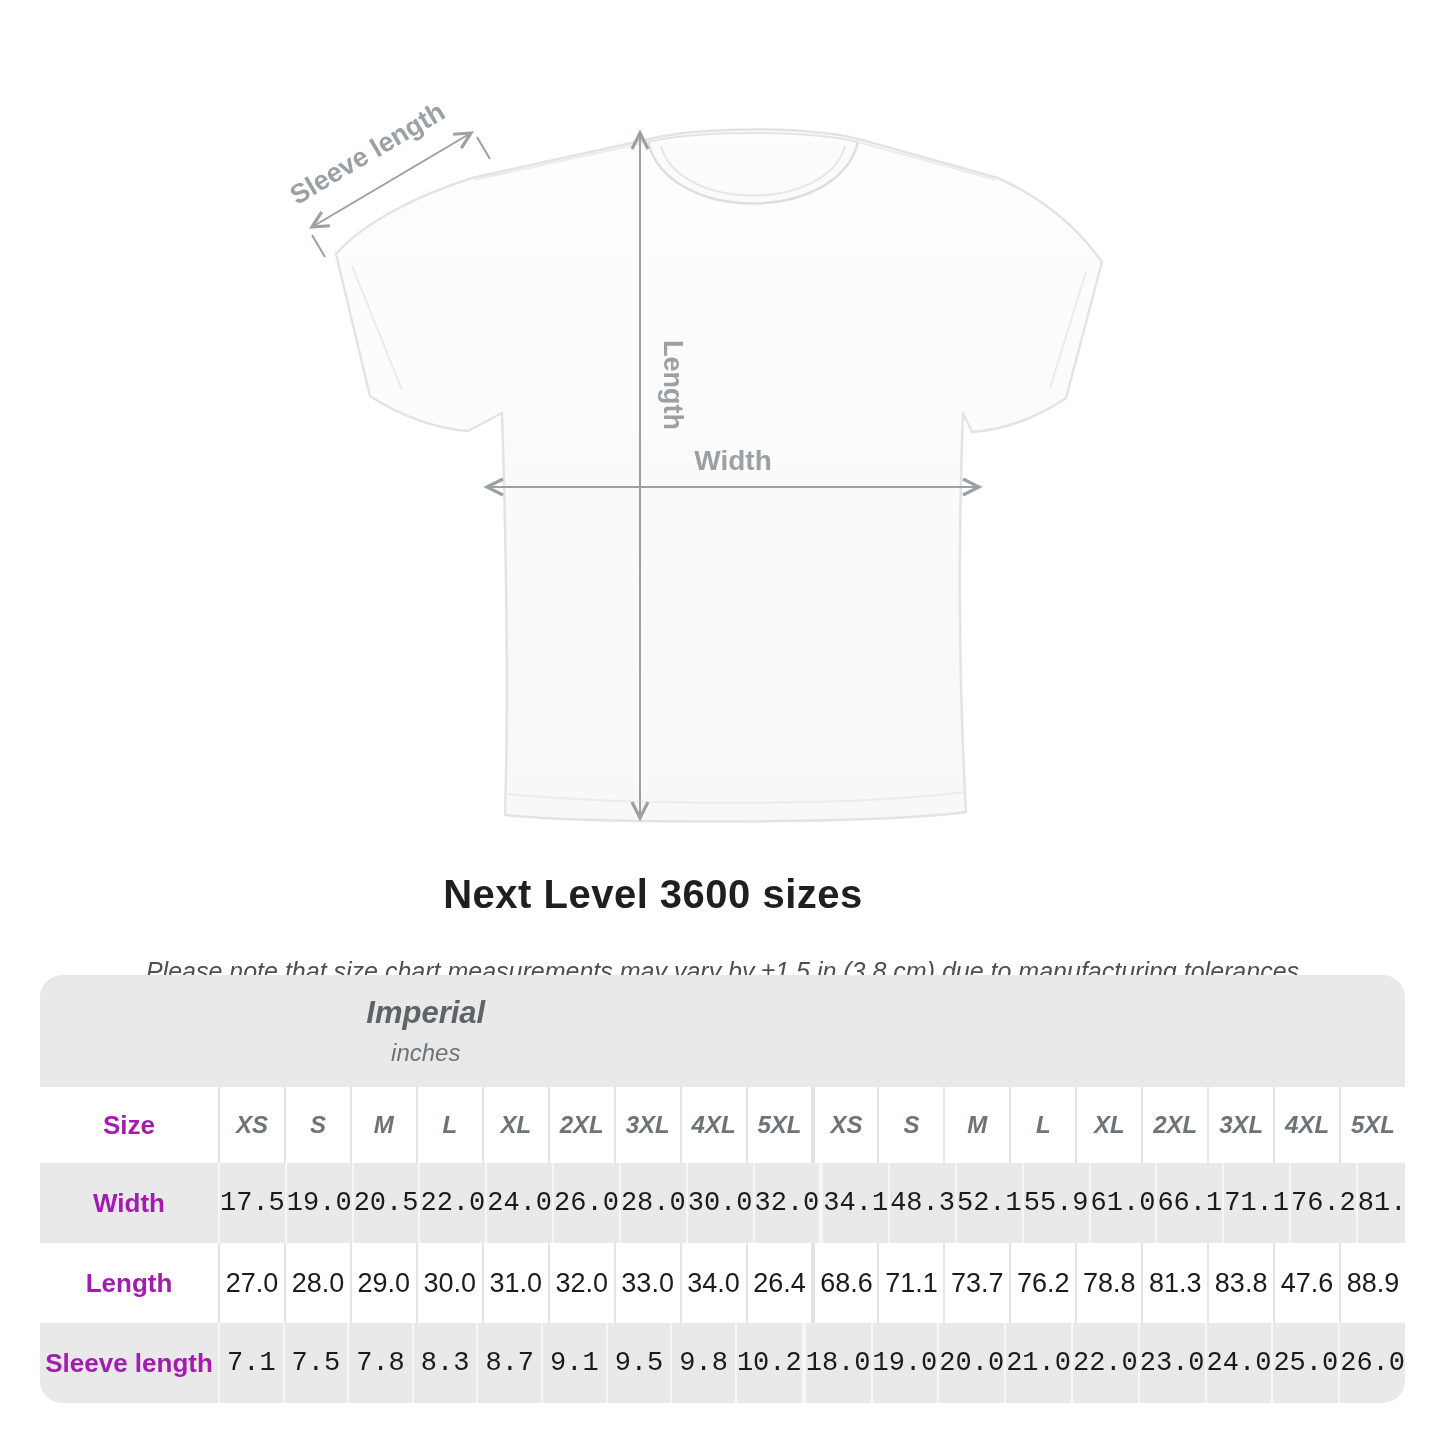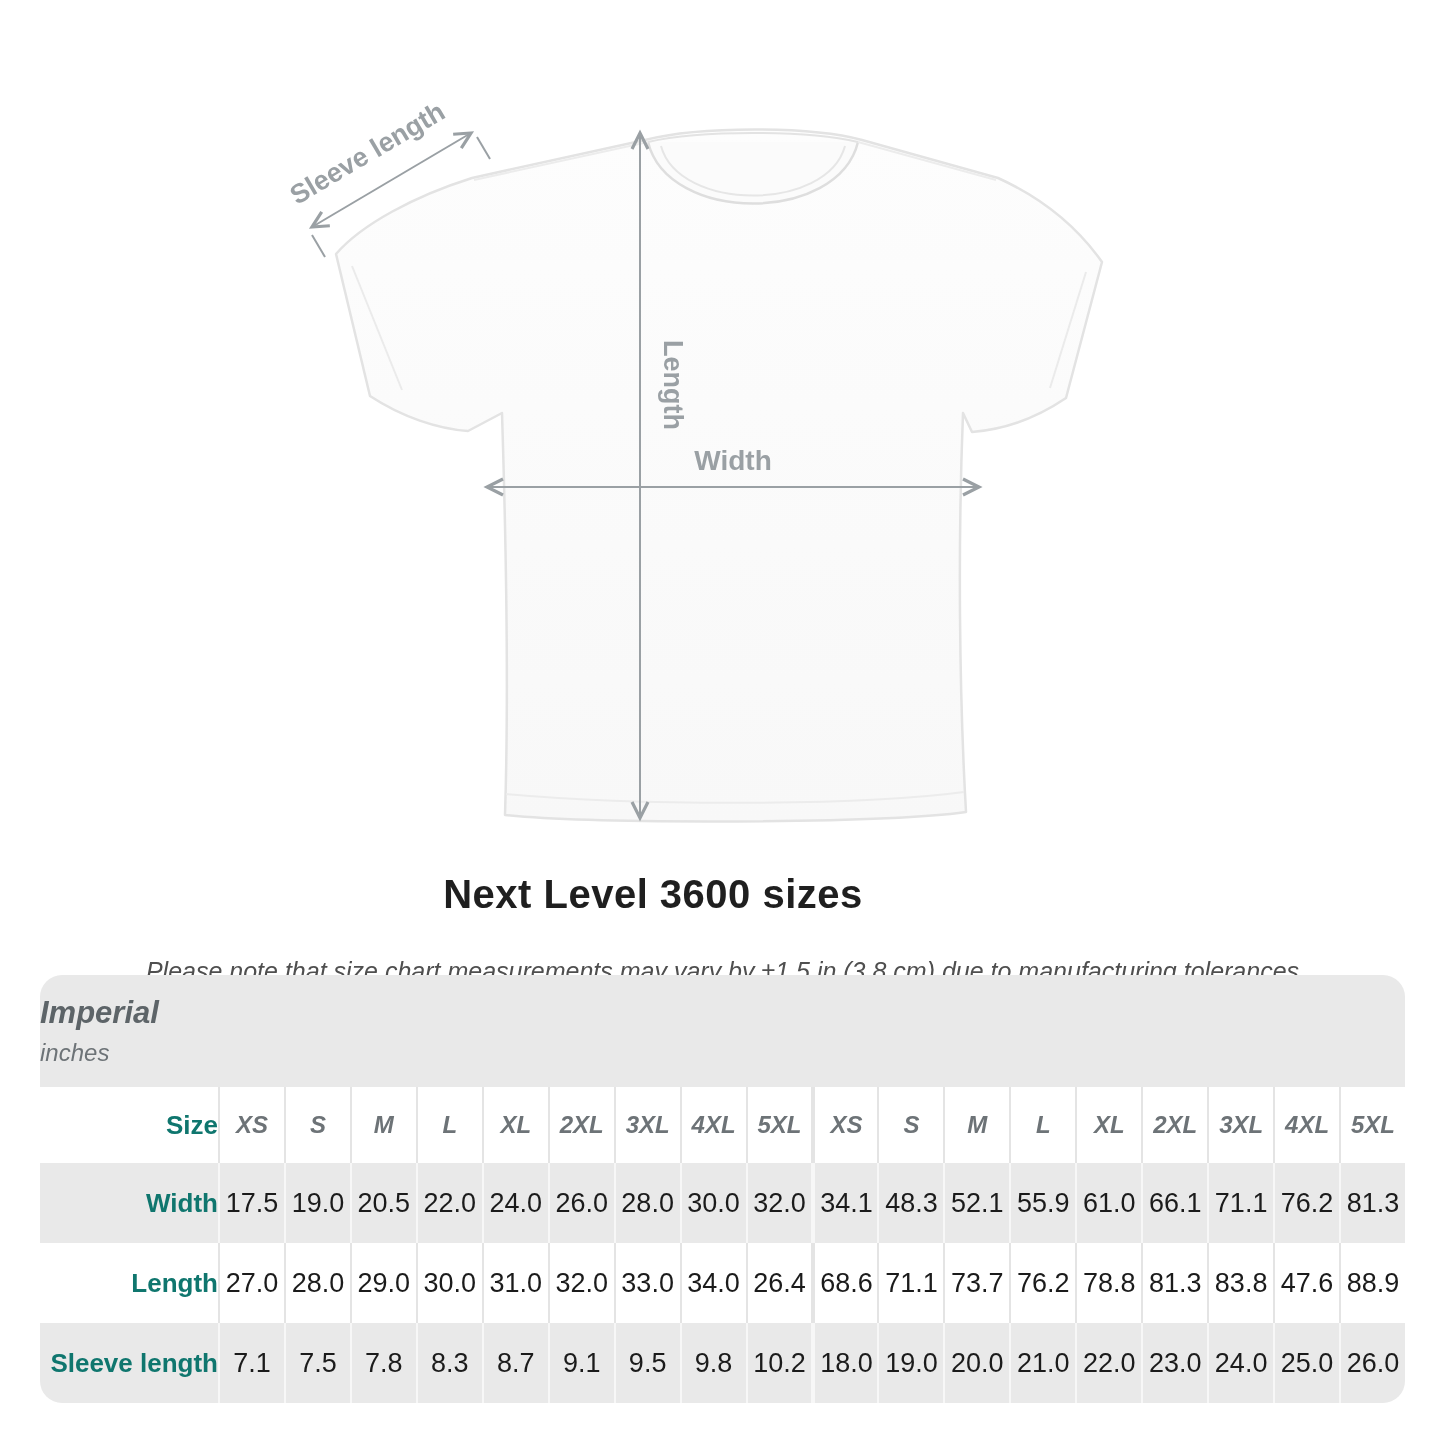--- a/index.html
+++ b/index.html
@@ -14,37 +14,37 @@
   .page-title{position:absolute;left:0;top:872px;width:1306px;text-align:center;
     font-size:40px;font-weight:bold;color:#1f1f1f;letter-spacing:0.5px;}
   .page-subtitle{position:absolute;left:0;top:925px;width:1445px;text-align:center;
     font-style:italic;font-size:25px;color:#4f4f4f;margin-top:32px;}
 
   
   .size-table{position:absolute;left:40px;top:975px;width:1365px;border-radius:22px;
     overflow:hidden;background:#ffffff;}
   .band{display:grid;grid-template-columns:178px repeat(18,1fr);align-items:center;}
   .thead{height:112px;background:#e9e9e9;align-items:center;}
-  .unit{text-align:left;}
+  .unit{text-align:center;}
   .unit-imperial{grid-column:1 / span 10;}
   .unit-metric{grid-column:11 / span 9;}
   .unit-title{font-size:31px;font-weight:bold;font-style:italic;color:#5d6468;}
   .unit-sub{font-size:24px;font-style:italic;color:#6d7377;margin-top:8px;}
 
   .trow{height:80px;}
   .sizes-row{height:76px;background:#ffffff;}
   .row-white{background:#ffffff;}
   .row-gray{background:#e9e9e9;}
 
-  .rlabel{text-align:right;font-weight:bold;font-size:26px;color:#0f766e;}
+  .rlabel{text-align:center;font-weight:bold;font-size:26px;color:#a21caf;}
   .cell{height:100%;display:flex;align-items:center;justify-content:center;
     font-size:27px;color:#1b1b1b;border-left:2px solid transparent;}
   .cell.head{font-weight:bold;font-size:24px;color:#6d7377;font-style:italic;}
   .row-white .cell,.sizes-row .cell{border-left-color:#e4e4e4;}
-  .row-gray .cell{border-left-color:#f7f7f7;}
+  .row-gray .cell{border-left-color:#f7f7f7;font-family:Liberation Mono, monospace;}
   .cell.group-start{border-left-width:4px;}
 </style>
 </head>
 <body>
 
 <div class="stage">
 
   <svg class="shirt-svg" viewBox="0 0 1445 870">
     <defs>
       <marker id="arr" markerWidth="12" markerHeight="12" refX="9" refY="5" orient="auto-start-reverse">

